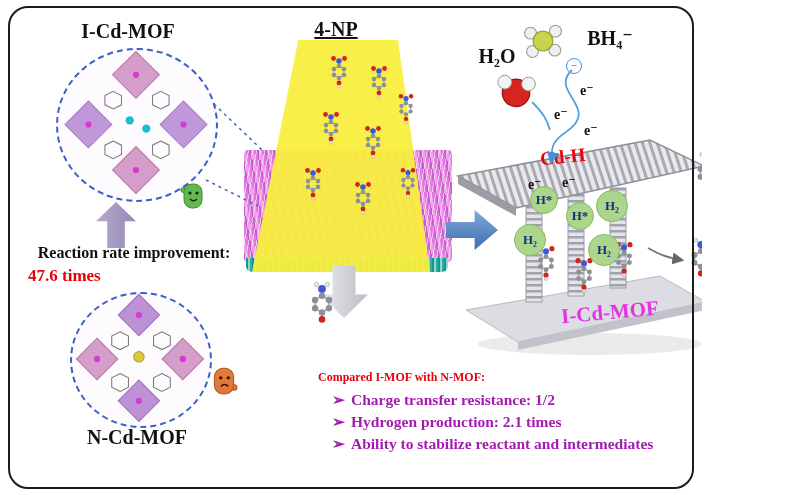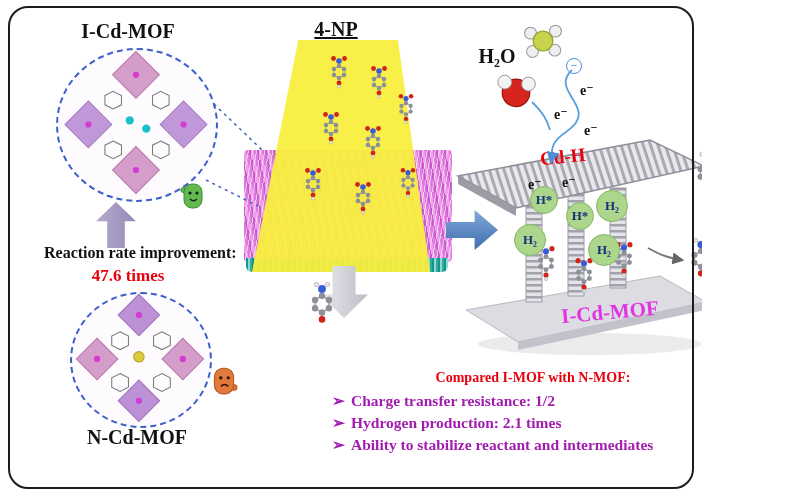--- a/index.html
+++ b/index.html
@@ -4,22 +4,22 @@
 <style>
   html,body{margin:0;padding:0;background:#ffffff;}
   #fig{position:relative;width:702px;height:495px;background:#fff;overflow:hidden;
        font-family:"Liberation Serif","DejaVu Serif",serif;}
   .abs{position:absolute;}
   #frame{position:absolute;left:8px;top:6px;right:8px;bottom:6px;border:2.5px solid #1c1c1c;
          border-radius:20px;pointer-events:none;z-index:9;}
   .big-label{font-weight:bold;font-size:20px;color:#111;text-align:center;z-index:5;}
   .dash-circle{border:2.5px dashed #3c5fc8;border-radius:50%;background:#fdfbfe;z-index:2;}
   
-  #rate1{left:44px;top:244px;width:220px;font-weight:bold;font-size:16px;color:#111;z-index:5;}
-  #rate2{left:28px;top:266px;width:200px;text-align:center;font-weight:bold;font-size:17px;color:#e8000d;z-index:5;}
+  #rate1{left:24px;top:244px;width:220px;text-align:center;font-weight:bold;font-size:16px;color:#111;z-index:5;}
+  #rate2{left:28px;top:266px;width:200px;text-align:left;font-weight:bold;font-size:17px;color:#e8000d;z-index:5;}
   
   .block-arrow{z-index:4;}
   #up-arrow{left:96px;top:202px;width:40px;height:46px;background:linear-gradient(90deg,#b5a9cd,#958ab8);
     clip-path:polygon(50% 0,100% 42%,72% 42%,72% 100%,28% 100%,28% 42%,0 42%);}
   #right-arrow{left:446px;top:210px;width:52px;height:40px;background:linear-gradient(180deg,#82aadb,#3d6dad);
     clip-path:polygon(0 30%,55% 30%,55% 0,100% 50%,55% 100%,55% 70%,0 70%);}
   #down-arrow{left:320px;top:266px;width:48px;height:52px;background:linear-gradient(90deg,#e9e9ee,#bcbcc6);
     clip-path:polygon(26% 0,74% 0,74% 55%,100% 55%,50% 100%,0 55%,26% 55%);}
   
   #beam{left:252px;top:40px;width:178px;height:232px;background:#f8ee3e;opacity:.95;z-index:2;
@@ -36,21 +36,21 @@
   .e-label{position:absolute;font-weight:bold;font-size:14px;color:#111;z-index:6;}
   #cdh{left:540px;top:146px;font-weight:bold;font-size:19px;color:#e8000d;transform:rotate(-6deg);z-index:6;}
   #minus-circle{left:566px;top:58px;width:14px;height:14px;border:1.5px solid #4a90d9;border-radius:50%;
     color:#4a90d9;font-size:11px;line-height:13px;text-align:center;font-weight:bold;z-index:6;}
   .gas-bubble{position:absolute;border-radius:50%;background:#abd68c;border:1px solid #86bb62;
     color:#16307e;font-weight:bold;display:flex;align-items:center;justify-content:center;z-index:5;}
   #house-mof-label{left:535px;top:300px;width:150px;text-align:center;font-weight:bold;font-size:21px;
     color:#e135e1;transform:rotate(-5deg);z-index:6;}
   
   #cmp{left:318px;top:370px;width:430px;z-index:5;}
-  #cmp-title{font-weight:bold;font-size:14px;color:#e8000d;text-align:center;margin-bottom:4px;}
+  #cmp-title{font-weight:bold;font-size:12px;color:#e8000d;text-align:left;margin-bottom:4px;}
   .cmp-item{font-weight:bold;font-size:15.5px;color:#a21caf;line-height:22px;text-align:left;padding-left:14px;}
   .cmp-item .mk{margin-right:6px;}
   svg{overflow:visible;}
 </style>
 </head>
 <body>
 
 <div id="fig">
   <div id="frame"></div>
 
@@ -202,20 +202,21 @@
   <div class="abs block-arrow" id="right-arrow"></div>
 
   <div class="abs big-label" style="left:462px;top:45px;width:70px;">H₂O</div>
   <svg class="mol" style="left:496px;top:74px;width:40px;z-index:5" viewBox="0 0 32 28">
       <use href="#mol-water"></use>
     </svg>
 
   <svg class="mol" style="left:522px;top:20px;width:42px;z-index:5" viewBox="0 0 32 32">
       <use href="#mol-bh4"></use>
     </svg>
+  <div class="abs big-label" style="left:570px;top:26px;width:80px;">BH₄⁻</div>
   <div class="abs" id="minus-circle">−</div>
 
   <span class="e-label" style="left:580px;top:82px;">e⁻</span>
   <span class="e-label" style="left:554px;top:106px;">e⁻</span>
   <span class="e-label" style="left:584px;top:122px;">e⁻</span>
 
   <svg class="abs" style="left:452px;top:128px;z-index:2" width="258" height="230" viewBox="0 0 258 230">
     <defs>
       <pattern id="patRoof" width="7" height="7" patternUnits="userSpaceOnUse" patternTransform="rotate(-18)">
         <rect width="7" height="7" fill="#e9e9ed"></rect>

